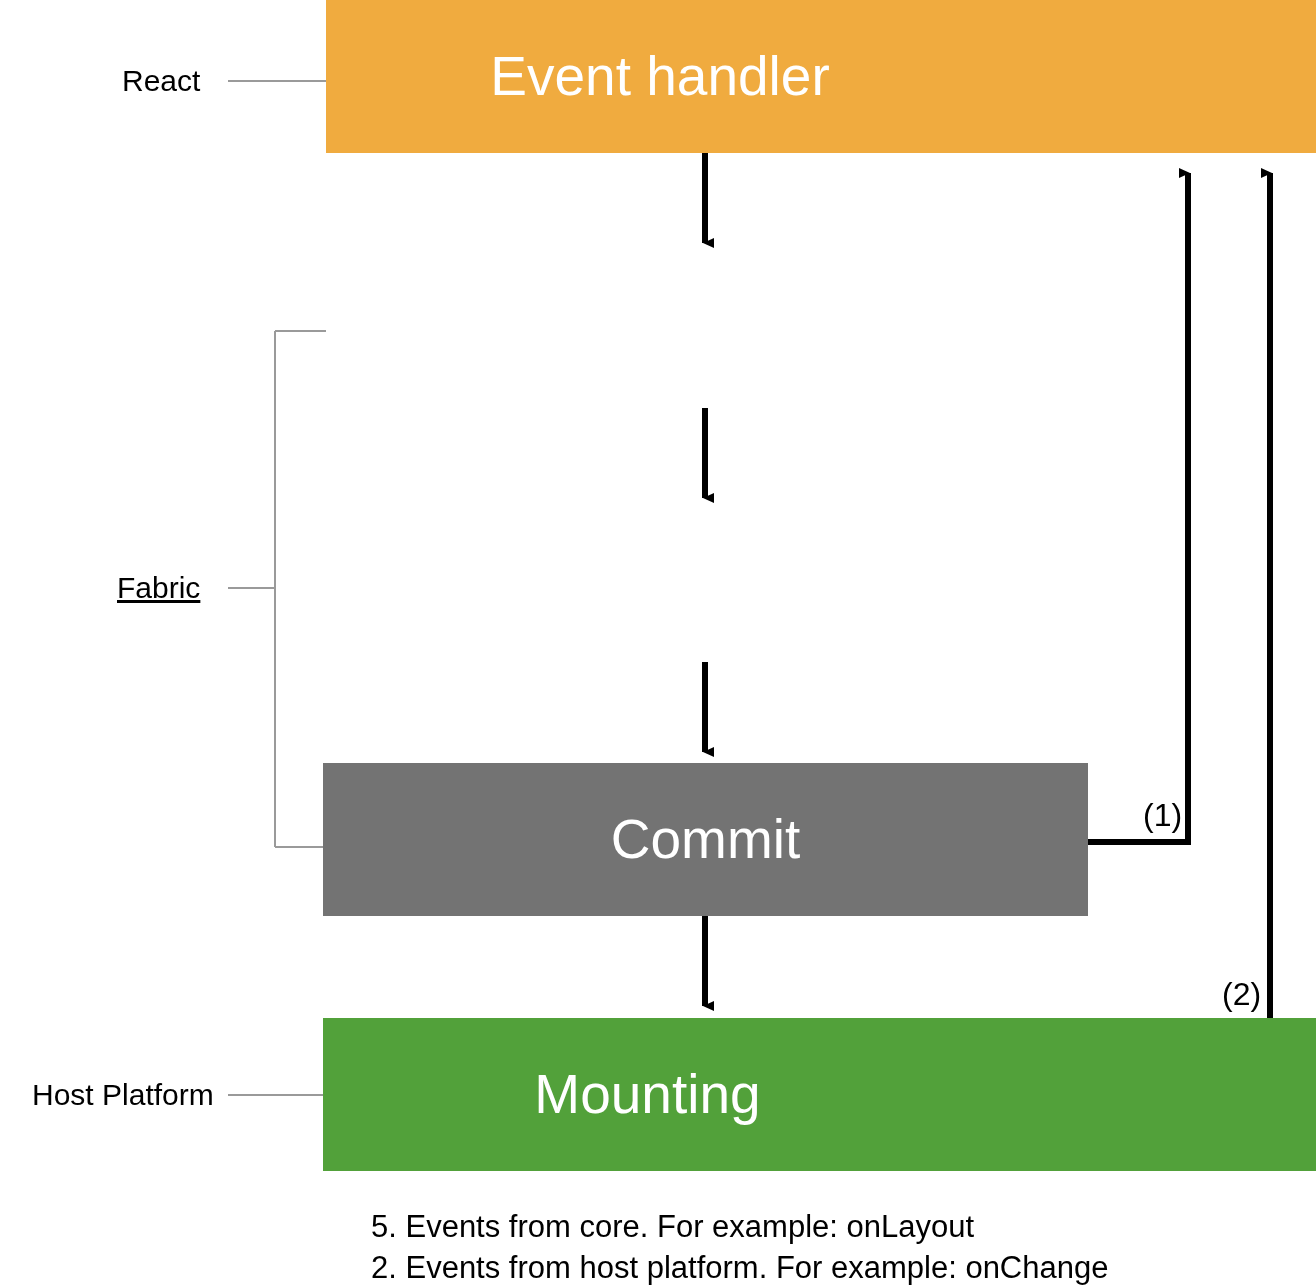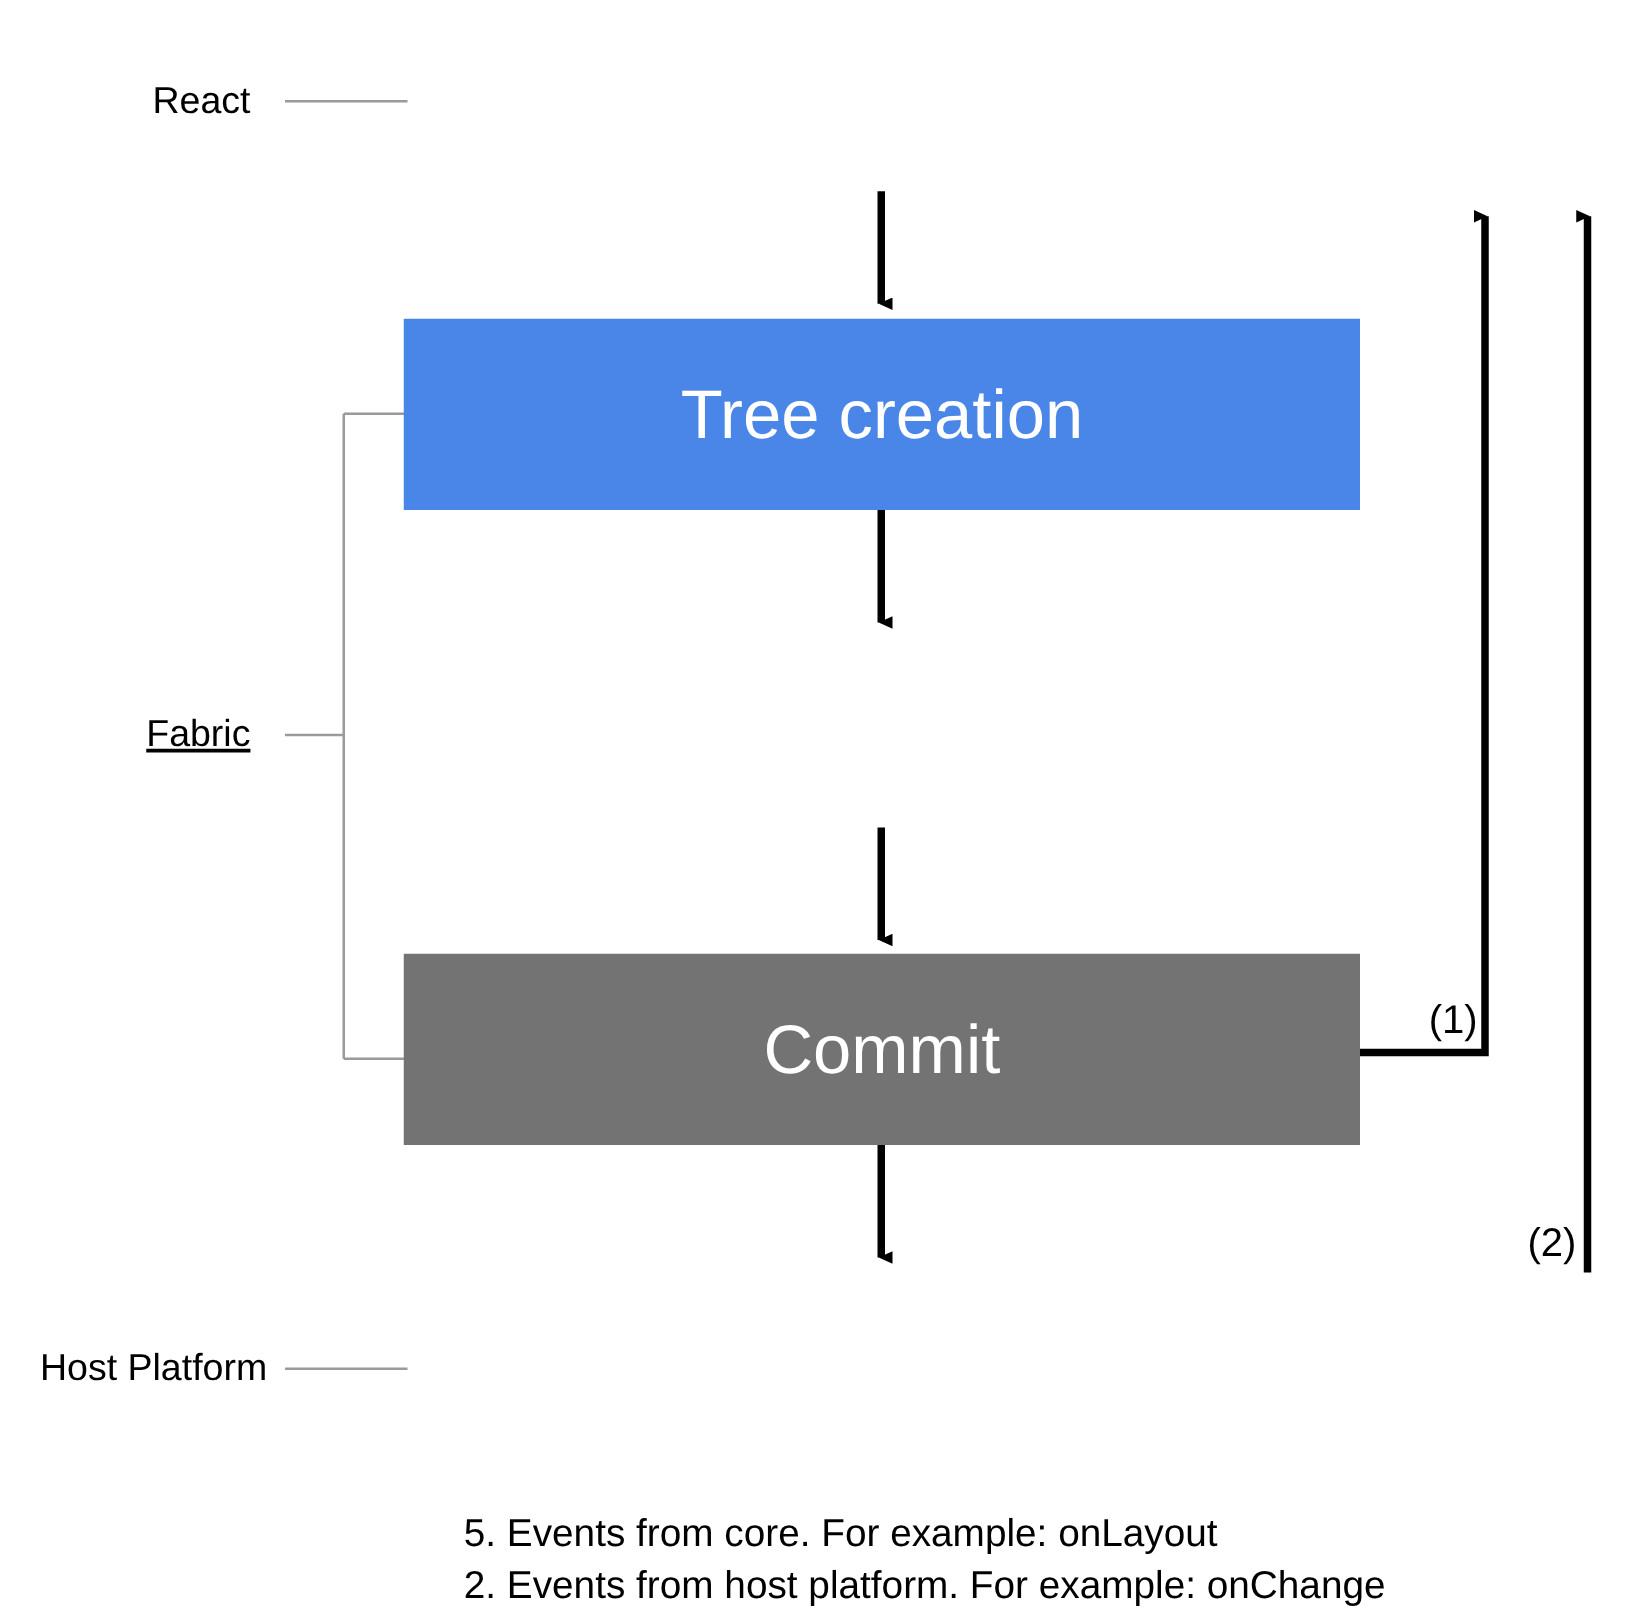--- a/index.html
+++ b/index.html
@@ -112,32 +112,36 @@
 
     <g>
       <path d="M1088,842 L1188,842 L1188,173" fill="none" stroke="#000000" stroke-width="6" marker-end="url(#arrowup)"></path>
     </g>
 
     <g>
       <path d="M1270,1018 L1270,173" fill="none" stroke="#000000" stroke-width="6" marker-end="url(#arrowup)"></path>
     </g>
   </svg>
 
+  <div class="box" style="left:326px; top:0px; width:990px; height:153px;
+              background:#f0ab3f; font-size:55px;">
+    <span class="box-label" style="transform: translateX(-161px);">Event handler</span>
+  </div>
 
-  <div class="box" style="left:323px; top:255px; width:765px; height:153px;
-              background:#4a86e8; font-size:55px;">
-    <span class="box-label">Tree creation</span>
-  </div>
 
 
   <div class="box" style="left:323px; top:763px; width:765px; height:153px;
               background:#737373; font-size:55px;">
     <span class="box-label">Commit</span>
   </div>
 
+  <div class="box" style="left:323px; top:1018px; width:993px; height:153px;
+              background:#52a13a; font-size:55px;">
+    <span class="box-label" style="transform: translateX(-172px);">Mounting</span>
+  </div>
 
   <div class="side-label" style="left:122px; top:66px;">React</div>
 
   <div class="side-label" style="left:117px; top:573px;text-decoration:underline;">Fabric</div>
 
   <div class="side-label" style="left:4px; top:1080px;margin-left:28px;">Host Platform</div>
 
   <div class="num-label" style="left:1143px; top:799px;">(1)</div>
 
   <div class="num-label" style="left:1222px; top:978px;">(2)</div>

